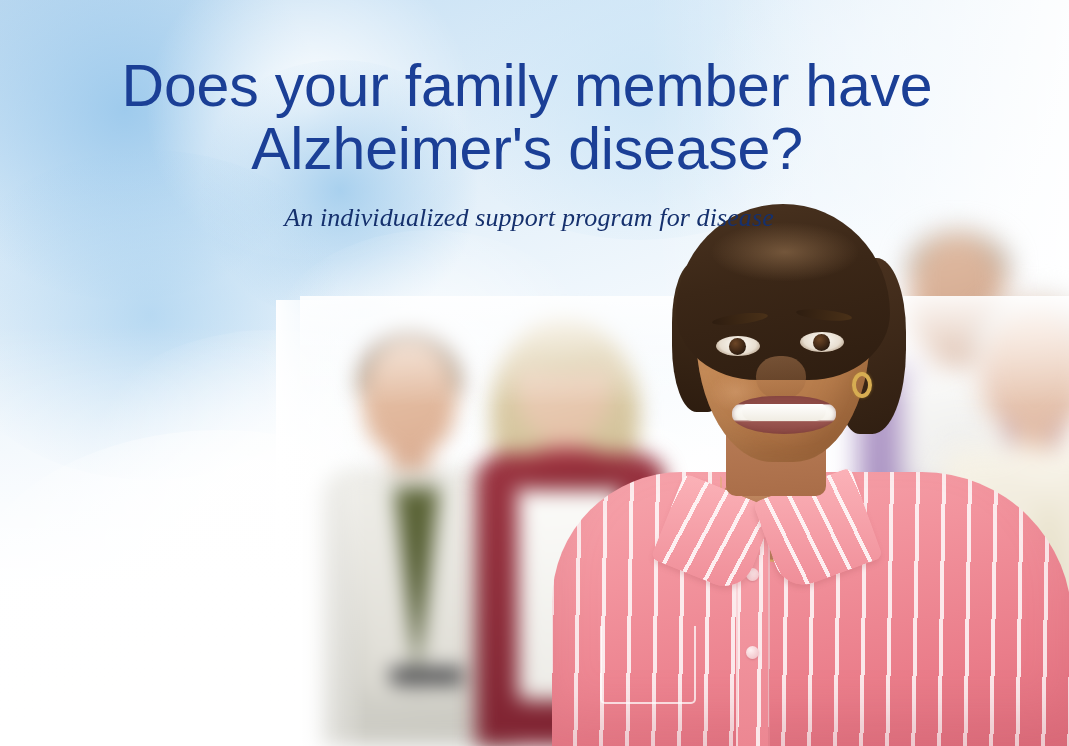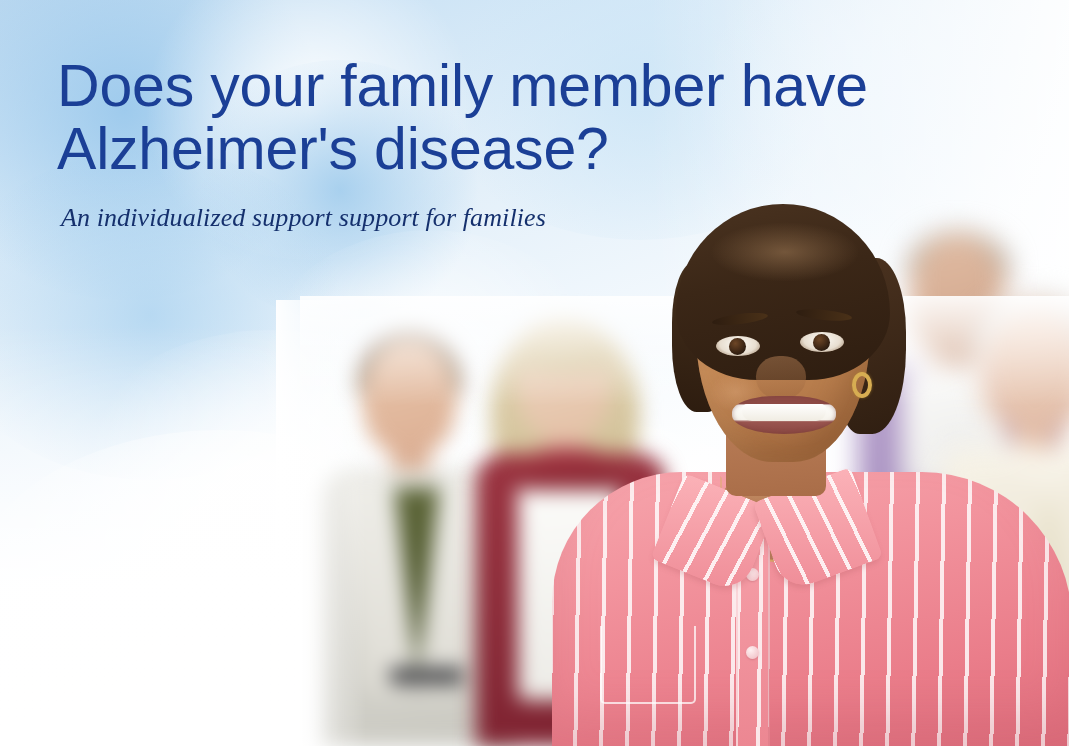--- a/index.html
+++ b/index.html
@@ -307,21 +307,21 @@
     position:absolute; left:276px; top:300px; width:90px; height:446px;
     background:linear-gradient(to left, rgba(255,255,255,0), rgba(255,255,255,.98));
   }
   .photo-fade-top {
     position:absolute; left:300px; top:296px; right:0; height:110px;
     background:linear-gradient(to top, rgba(255,255,255,0), rgba(255,255,255,.9));
     pointer-events:none;
   }
 
   
-  .text-block { position:absolute; left:57px; top:55px; width:940px; }
+  .text-block { position:absolute; left:57px; top:55px; width:940px;text-align:center; }
   .headline {
     color:#1b3f96;
     font-family:"Liberation Sans", sans-serif;
     font-size:59px;
     font-weight:400;
     line-height:63px;
     letter-spacing:-.2px;
     white-space:pre-line;
   }
   .subtitle {
@@ -427,16 +427,16 @@
       <div class="nose"></div>
       <div class="mouth"></div>
       <div class="teeth"></div>
       <div class="earring"></div>
     </div>
   </div>
 
   <div class="text-block">
     <div class="headline">Does your family member have
 Alzheimer's disease?</div>
-    <div class="subtitle">An individualized support support for families</div>
+    <div class="subtitle">An individualized support program for disease</div>
   </div>
 
 </div>
 
 </body></html>

